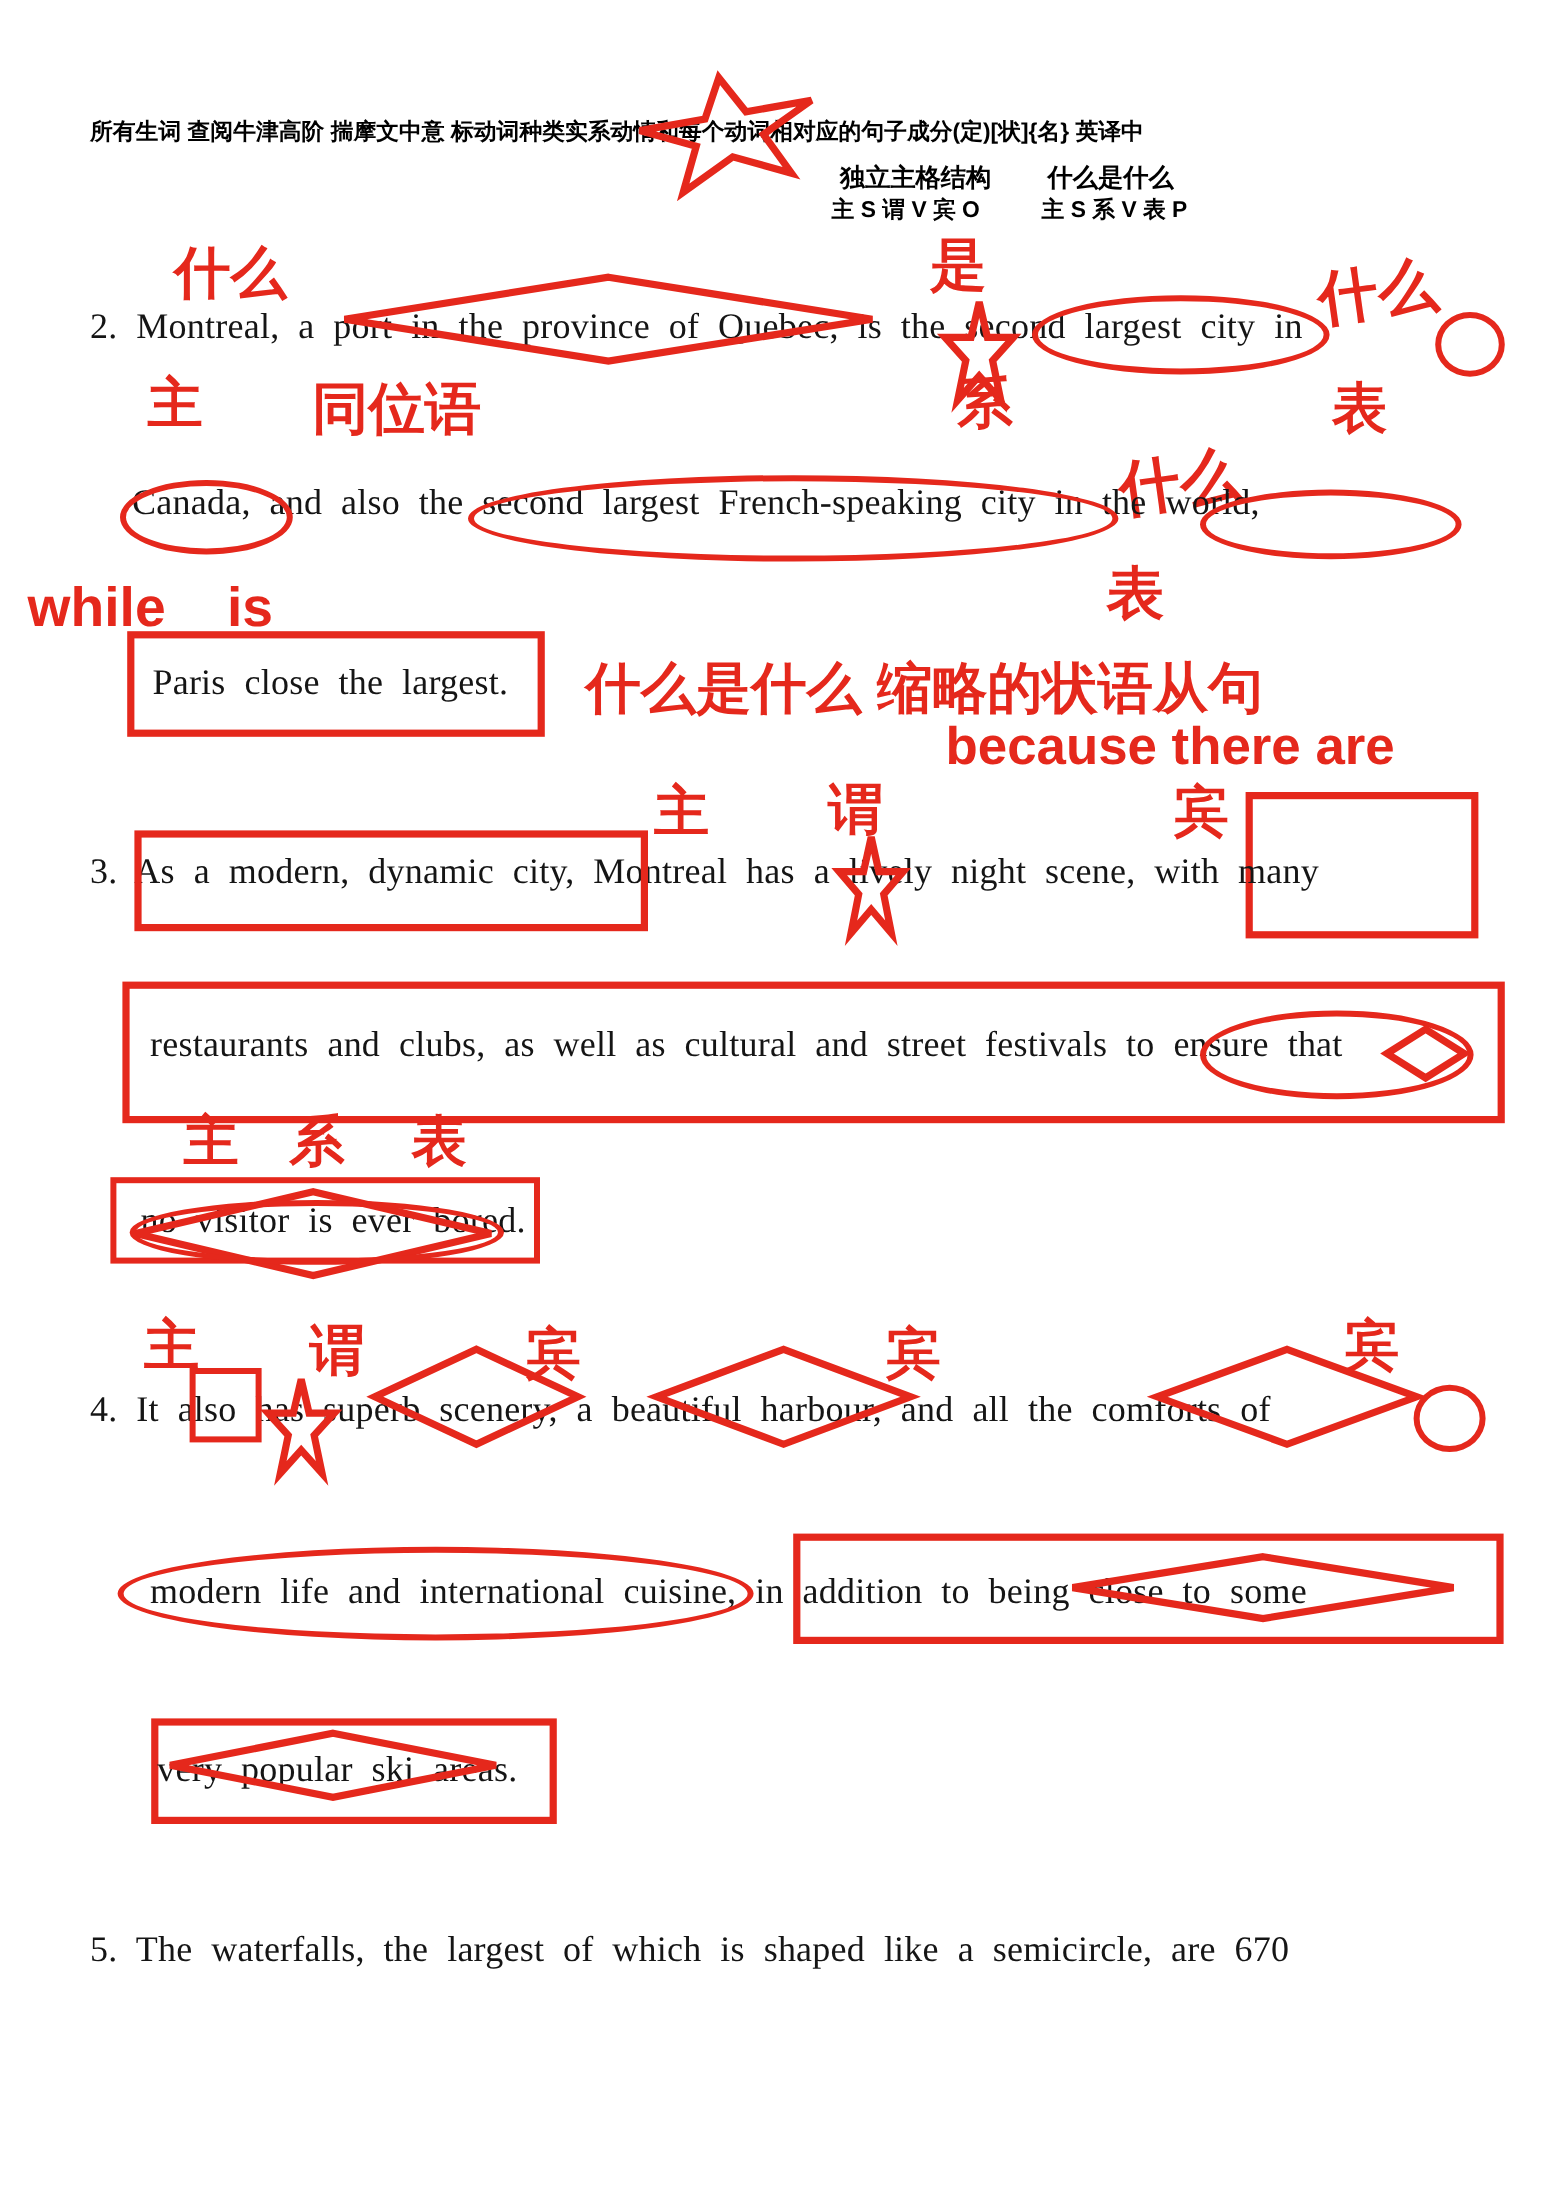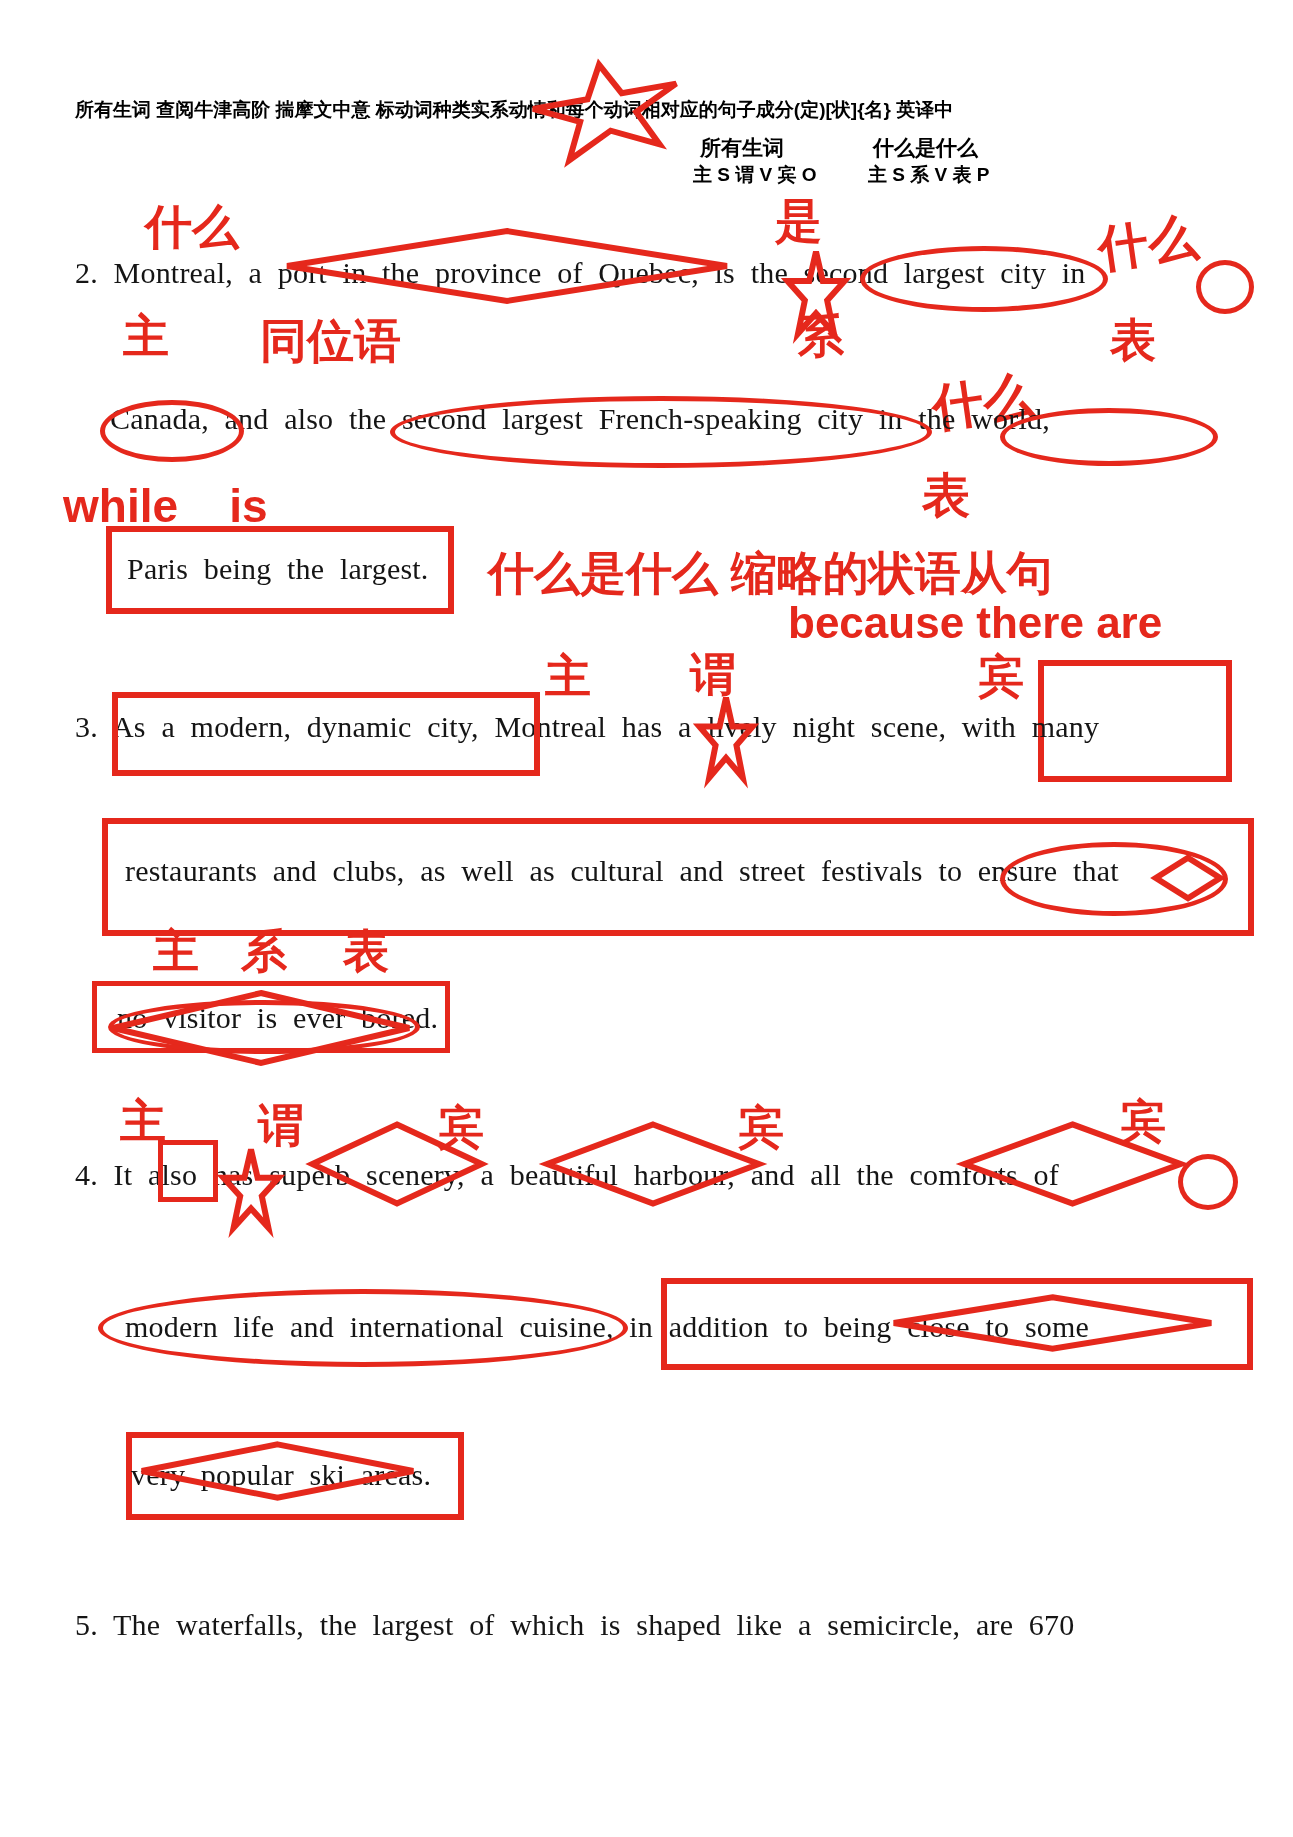--- a/index.html
+++ b/index.html
@@ -18,21 +18,21 @@
 </style>
 </head>
 <body>
 
 <div class="page">
 
   <div class="t hdr" style="left:75px; top:97px; font-size:19px;">所有生词 查阅牛津高阶 揣摩文中意 标动词种类实系动情和每个动词相对应的句子成分(定)[状]{名} 英译中</div>
   <svg class="shape" style="left:528px; top:60px; width:158px; height:100px; transform:rotate(-10deg);" viewBox="0 0 100 100" preserveAspectRatio="none">
       <path d="M50,4 L61,36 L96,36 L68,57 L79,93 L50,71 L21,93 L32,57 L4,36 L39,36 Z"></path>
     </svg>
-  <div class="t hdr" style="left:700px; top:134px; font-size:21px;">所有生词</div>
+  <div class="t hdr" style="left:700px; top:134px; font-size:21px;">独立主格结构</div>
   <div class="t hdr" style="left:873px; top:134px; font-size:21px;">什么是什么</div>
   <div class="t hdr" style="left:693px; top:162px; font-size:19px;">主 S 谓 V 宾 O</div>
   <div class="t hdr" style="left:868px; top:162px; font-size:19px;">主 S 系 V 表 P</div>
 
   <div class="red" style="left:145px; top:203px; font-size:47px;">什么</div>
   <div class="red" style="left:775px; top:197px; font-size:47px;">是</div>
   <div class="red" style="left:1098px; top:218px; font-size:50px; transform:rotate(-8deg);">什么</div>
   <div class="t body-line" style="left:75px; top:256px;">2. Montreal, a port in the province of Quebec, is the second largest city in</div>
   <svg class="shape" style="left:268px; top:228px; width:478px; height:76px;" viewBox="0 0 100 100" preserveAspectRatio="none">
       <path d="M50,4 L96,50 L50,96 L4,50 Z"></path>
@@ -48,23 +48,23 @@
   <div class="red" style="left:798px; top:313px; font-size:46px;">系</div>
   <div class="red" style="left:1110px; top:317px; font-size:46px;">表</div>
 
   <div class="red" style="left:932px; top:376px; font-size:51px; transform:rotate(-8deg);">什么</div>
   <div class="t body-line" style="left:110px; top:402px;">Canada, and also the second largest French-speaking city in the world,</div>
   <div class="ell" style="left:100px; top:400px; width:134px; height:52px;"></div>
   <div class="ell" style="left:390px; top:396px; width:532px; height:62px;"></div>
   <div class="ell" style="left:1000px; top:408px; width:208px; height:48px;"></div>
   <div class="red" style="left:922px; top:472px; font-size:48px;">表</div>
 
-  <div class="red" style="left:23px; top:483px; font-size:46px;margin-left:40px;">while    is</div>
+  <div class="red" style="left:23px; top:483px; font-size:46px;">while    is</div>
   <div class="rbox" style="left:106px; top:526px; width:336px; height:76px;"></div>
-  <div class="t body-line" style="left:127px; top:552px;">Paris being the largest.</div>
+  <div class="t body-line" style="left:127px; top:552px;">Paris close the largest.</div>
   <div class="red" style="left:488px; top:550px; font-size:46px;">什么是什么 缩略的状语从句</div>
   <div class="red" style="left:788px; top:601px; font-size:44px;">because there are</div>
 
   <div class="red" style="left:545px; top:653px; font-size:46px;">主</div>
   <div class="red" style="left:690px; top:651px; font-size:46px;">谓</div>
   <div class="red" style="left:978px; top:653px; font-size:46px;">宾</div>
   <div class="rbox" style="left:1038px; top:660px; width:182px; height:110px;"></div>
   <div class="t body-line" style="left:75px; top:710px;">3. As a modern, dynamic city, Montreal has a lively night scene, with many</div>
   <div class="rbox" style="left:112px; top:692px; width:416px; height:72px;"></div>
   <svg class="shape" style="left:697px; top:694px; width:58px; height:90px;" viewBox="0 0 100 100" preserveAspectRatio="none">

